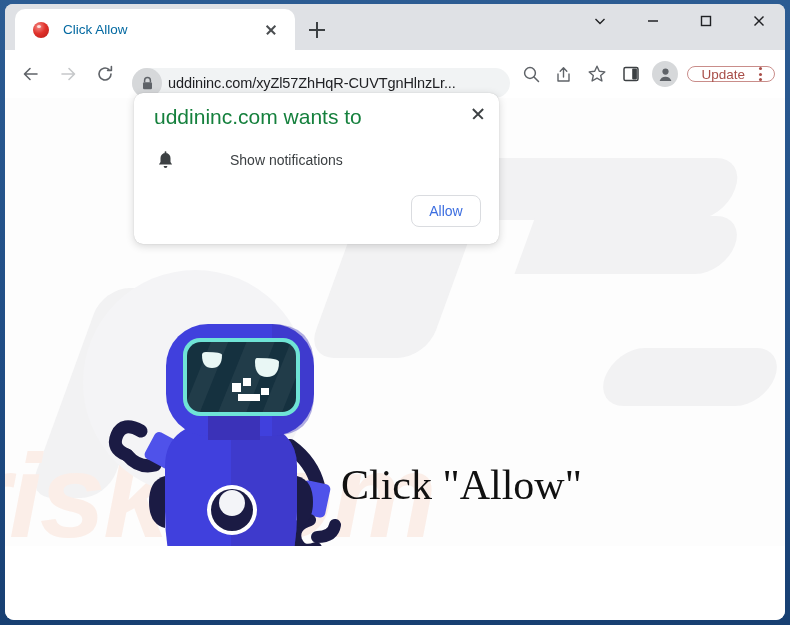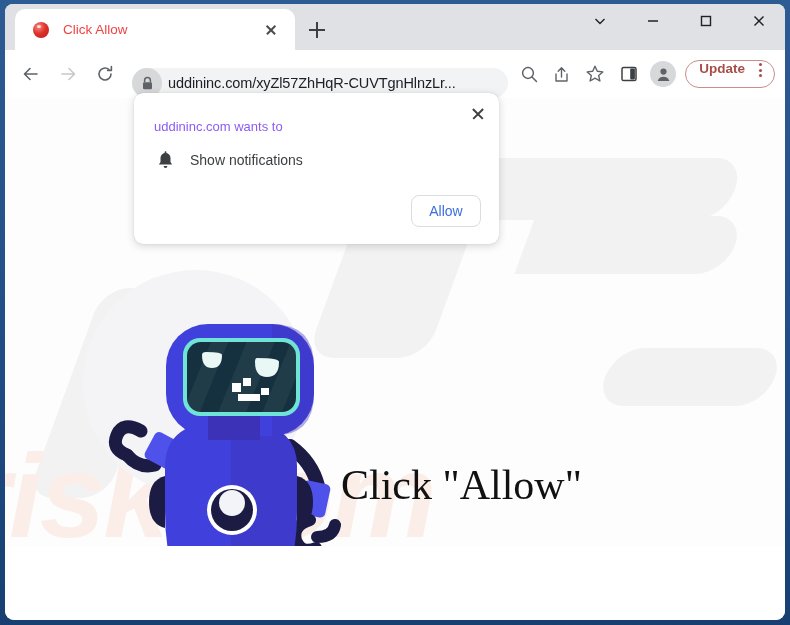--- a/index.html
+++ b/index.html
@@ -61,21 +61,21 @@
     position: absolute;
     left: 4px; top: 3px;
     width: 4px; height: 3px;
     border-radius: 50%;
     background: rgba(255,255,255,.75);
   }
 
   .tab-title {
     margin-left: 14px;
     font-size: 13.5px;
-    color: #ef4444;
+    color: #0369a1;
     white-space: nowrap;
     overflow: hidden;
     text-overflow: ellipsis;
     flex: 1 1 auto;
   }
 
   .tab-close {
     width: 24px; height: 24px;
     flex: 0 0 auto;
     position: relative;
@@ -200,29 +200,28 @@
     display: flex;
     align-items: center;
     justify-content: center;
     margin-left: 6px;
     flex: 0 0 auto;
     cursor: pointer;
   }
 
   .update-pill {
     margin-left: 9px;
-    height: 28px;
+    height: 16px;
     border: 1.4px solid #c98d8a;
     border-radius: 15px;
     display: flex;
-    align-items: flex-start;
+    align-items: center;
     padding: 0 7px 0 13px;
     flex: 0 0 auto;
     cursor: pointer;
-    font-weight: bold;
   }
   .update-label {
     font-size: 13.5px;
     color: #a84e48;
     margin-right: 8px;
   }
   .dots3 {
     width: 14px; height: 18px;
     display: flex;
     flex-direction: column;
@@ -336,29 +335,30 @@
     position: absolute;
     left: 6px; top: 12px;
     width: 14px; height: 1.5px;
     background: #3c4043;
   }
   .perm-close::before { transform: rotate(45deg); }
   .perm-close::after  { transform: rotate(-45deg); }
 
   .perm-title {
     position: absolute;
-    left: 20px; top: 26px;
-    font-size: 13px;
-    color: #8b5cf6;
+    left: 20px; top: 12px;
+    font-size: 21px;
+    color: #15803d;
   }
   .perm-row {
     position: absolute;
     left: 20px; top: 55px;
     display: flex;
     align-items: center;
+    gap: 40px;
   }
   .perm-bell { width: 22px; height: 24px; display: flex; align-items: center; justify-content: center; }
   .perm-row-label {
     margin-left: 14px;
     font-size: 14px;
     color: #3c4043;
   }
   .perm-actions {
     position: absolute;
     right: 18px; bottom: 17px;

